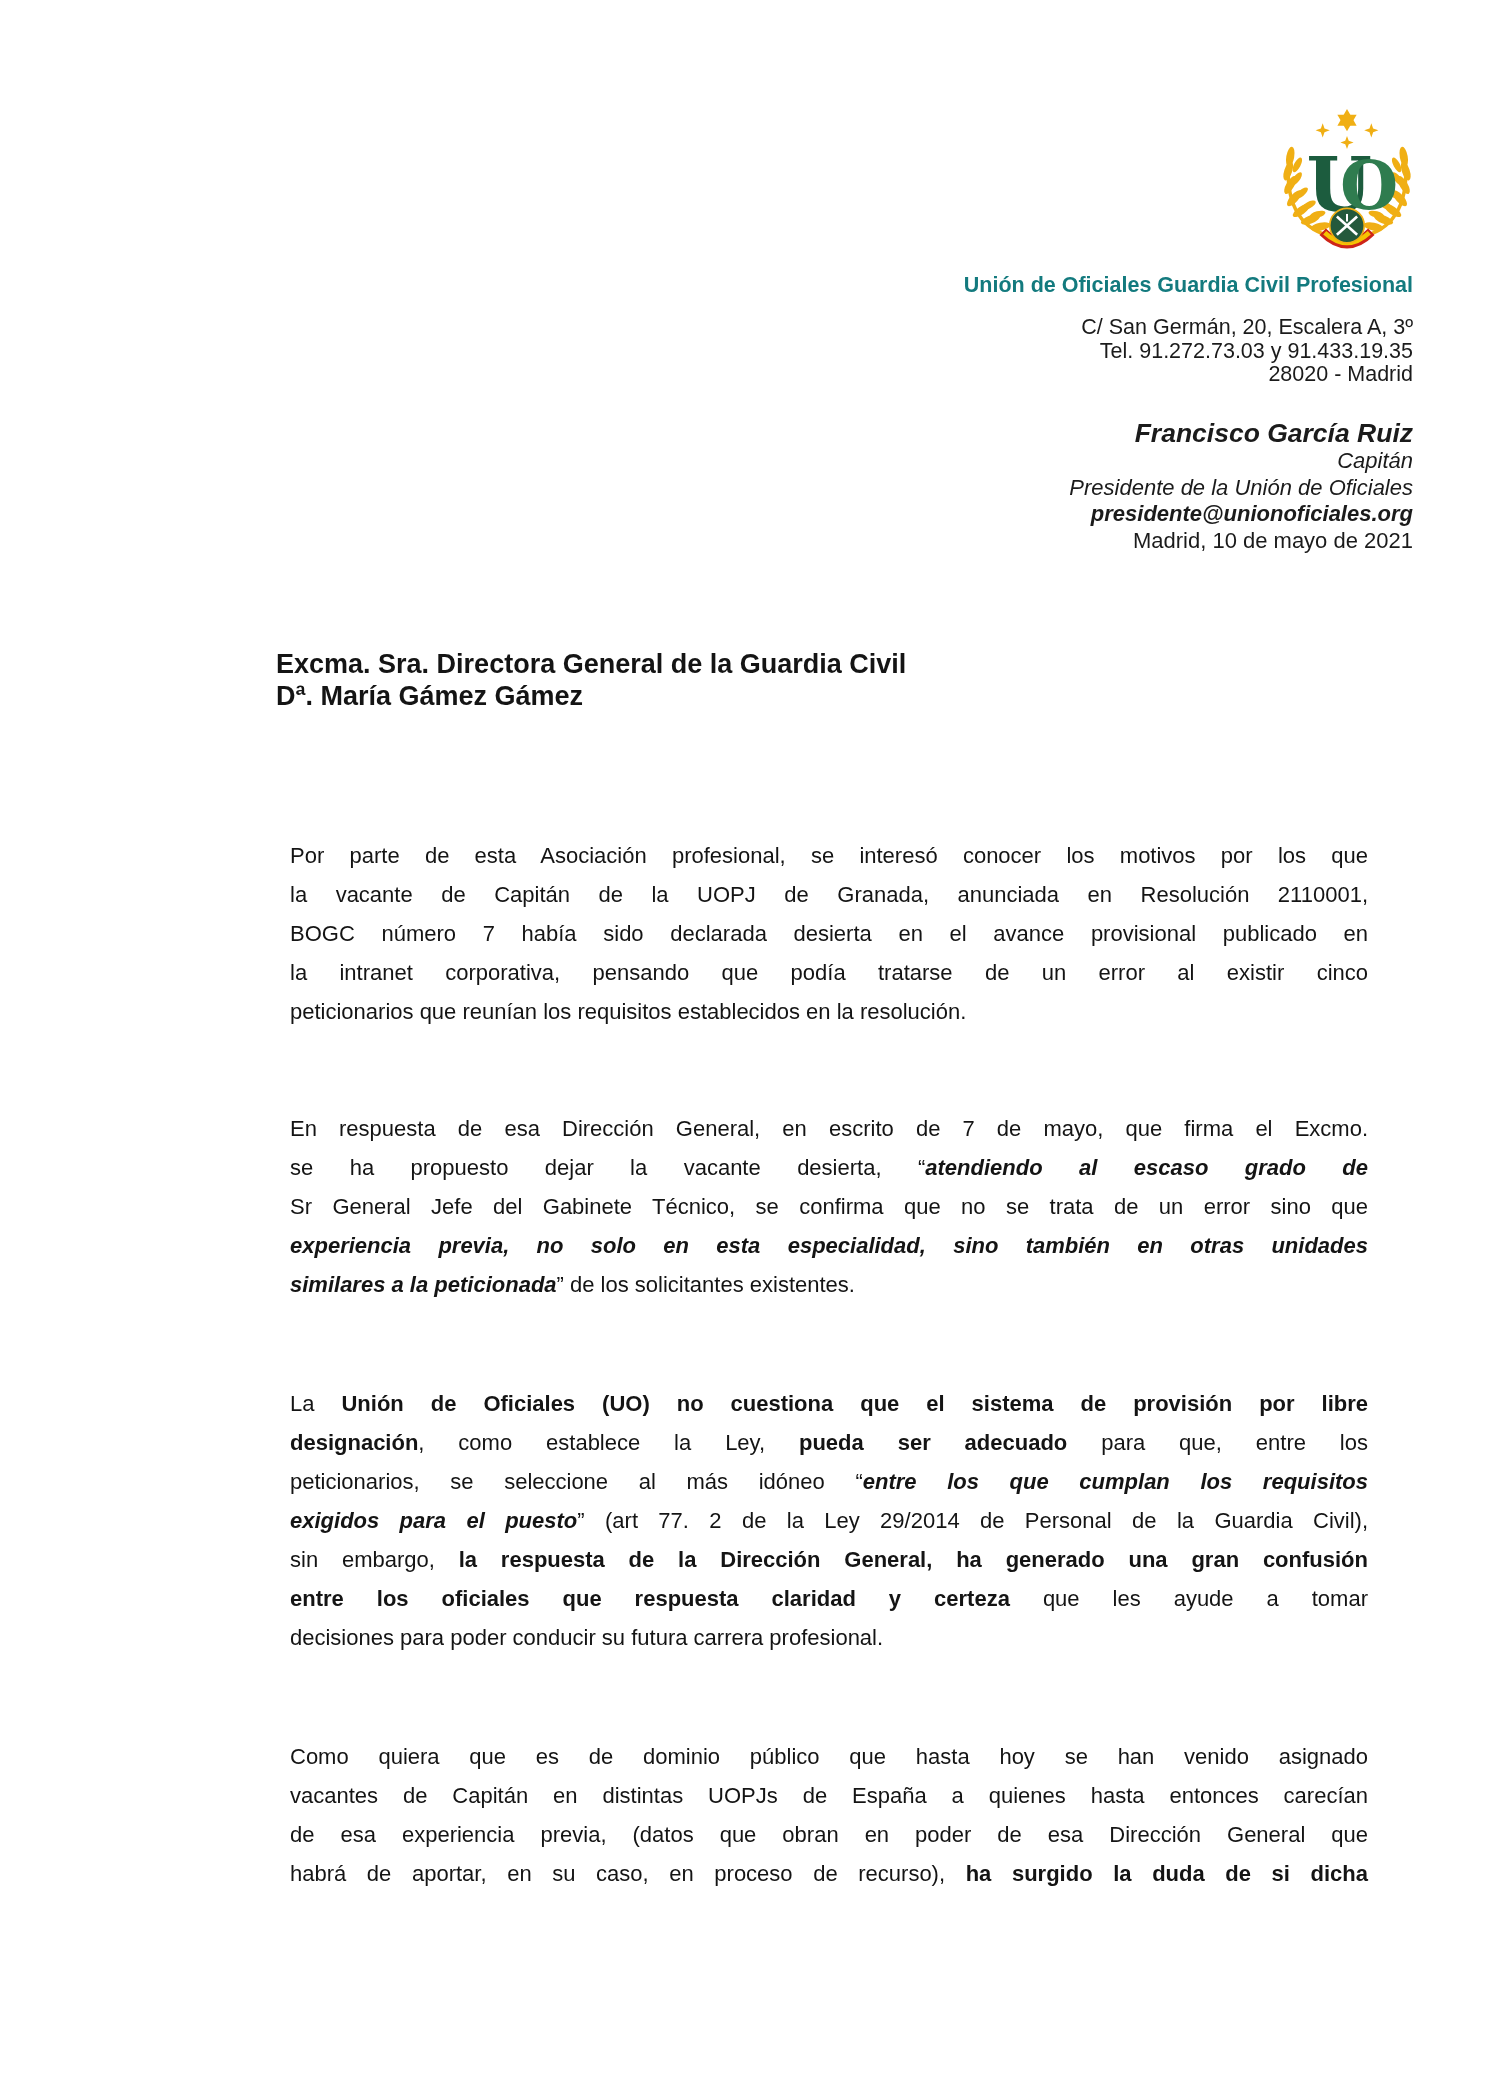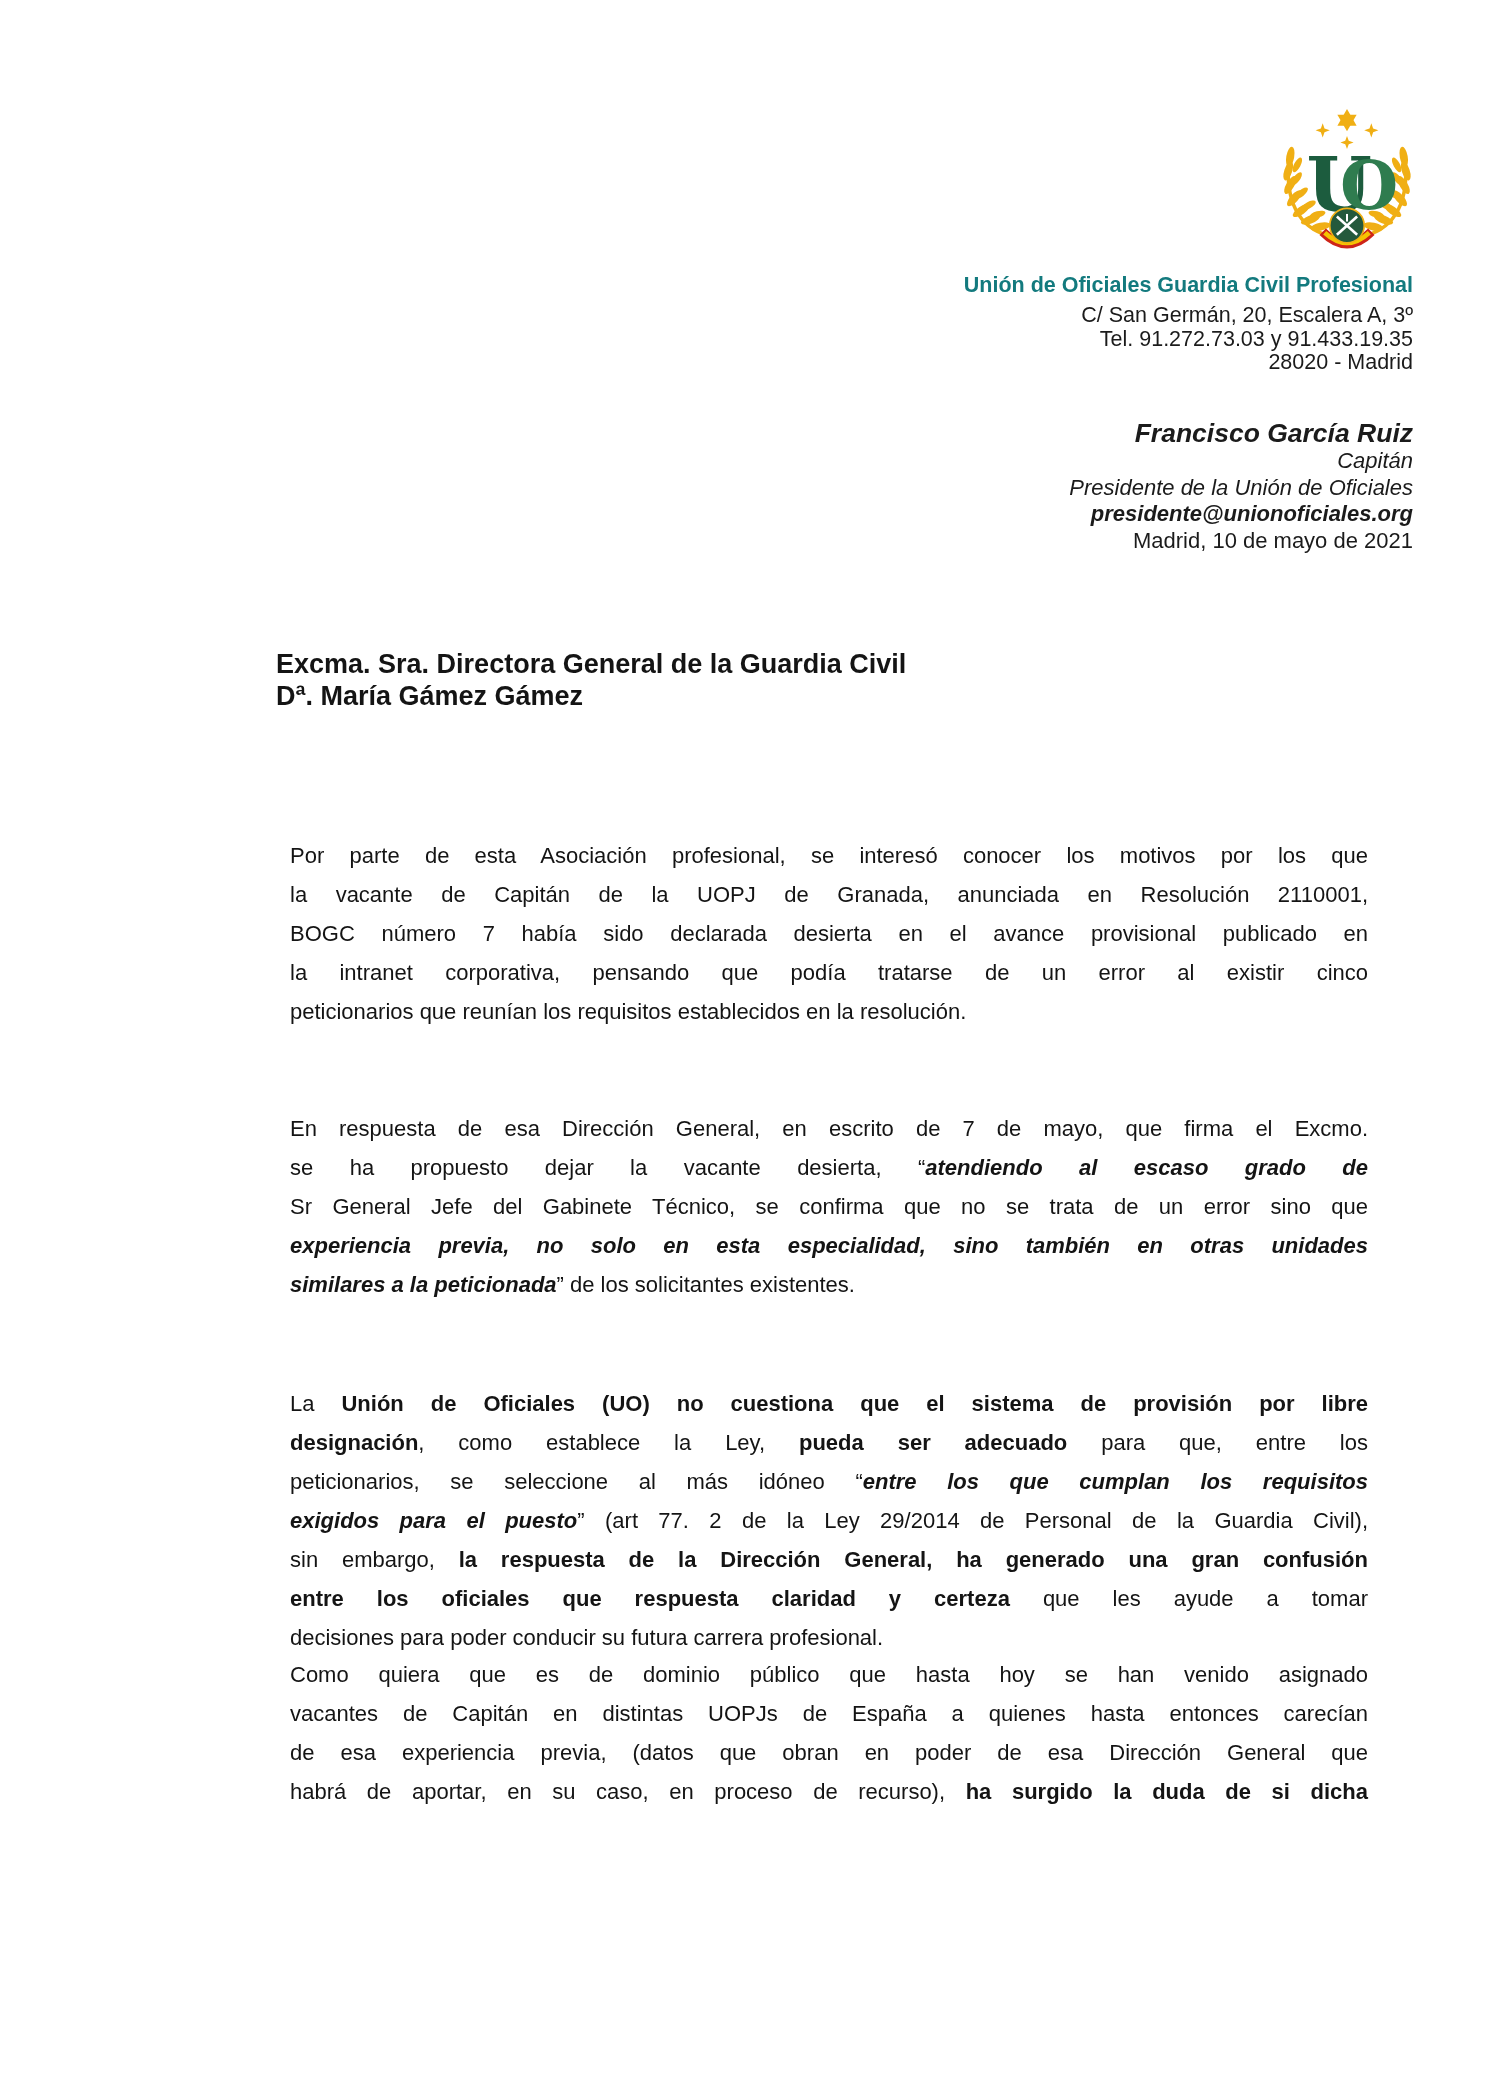--- a/index.html
+++ b/index.html
@@ -7,41 +7,41 @@
   .page {
     position:relative; width:1500px; height:2083px; background:#fff;
     font-family:"Liberation Sans", sans-serif; color:var(--ink);
     overflow:hidden;
   }
   
   .logo { position:absolute; left:1276px; top:104px; }
   
   .letterhead { position:absolute; top:272px; right:87px; text-align:right; }
   .org-name { font-weight:bold; font-size:21.5px; line-height:26px; color:var(--brand); }
-  .addr-block { margin-top:6px; }
+  .addr-block { margin-top:18px; }
   .addr-line { font-size:21.5px; line-height:23.7px; color:#1b1b1b; }
   
   .sender { position:absolute; top:418px; right:87px; text-align:right; color:#1b1b1b; }
   .sender-name { font-size:26.5px; font-weight:bold; font-style:italic; line-height:30px; }
   .sender-line { font-size:22px; line-height:26.7px; }
   .it { font-style:italic; }
   .bi { font-style:italic; font-weight:bold; }
   
   .recipient { position:absolute; left:276px; top:648px; font-weight:bold; font-size:27px; line-height:32px; }
   
   .para { position:absolute; left:290px; width:1078px; font-size:22px; }
   .para .line { height:39px; line-height:39px; }
   .para .line.justify { text-align:justify; text-align-last:justify; }
   .para .line.plain { text-align:left; }
   .seg-b  { font-weight:bold; }
   .seg-bi { font-weight:bold; font-style:italic; }
   .p0 { top:836px; }
   .p1 { top:1109px; }
   .p2 { top:1384px; }
-  .p3 { top:1655px; }
+  .p3 { top:1737px; }
 </style>
 </head>
 <body>
 
 <div class="page">
 
   <svg class="logo" width="142" height="152" viewBox="0 0 140 150" xmlns="http://www.w3.org/2000/svg">
 
     <g fill="#F0AF14">
       <polygon points="70,5 79.5,21.5 60.5,21.5"></polygon>

